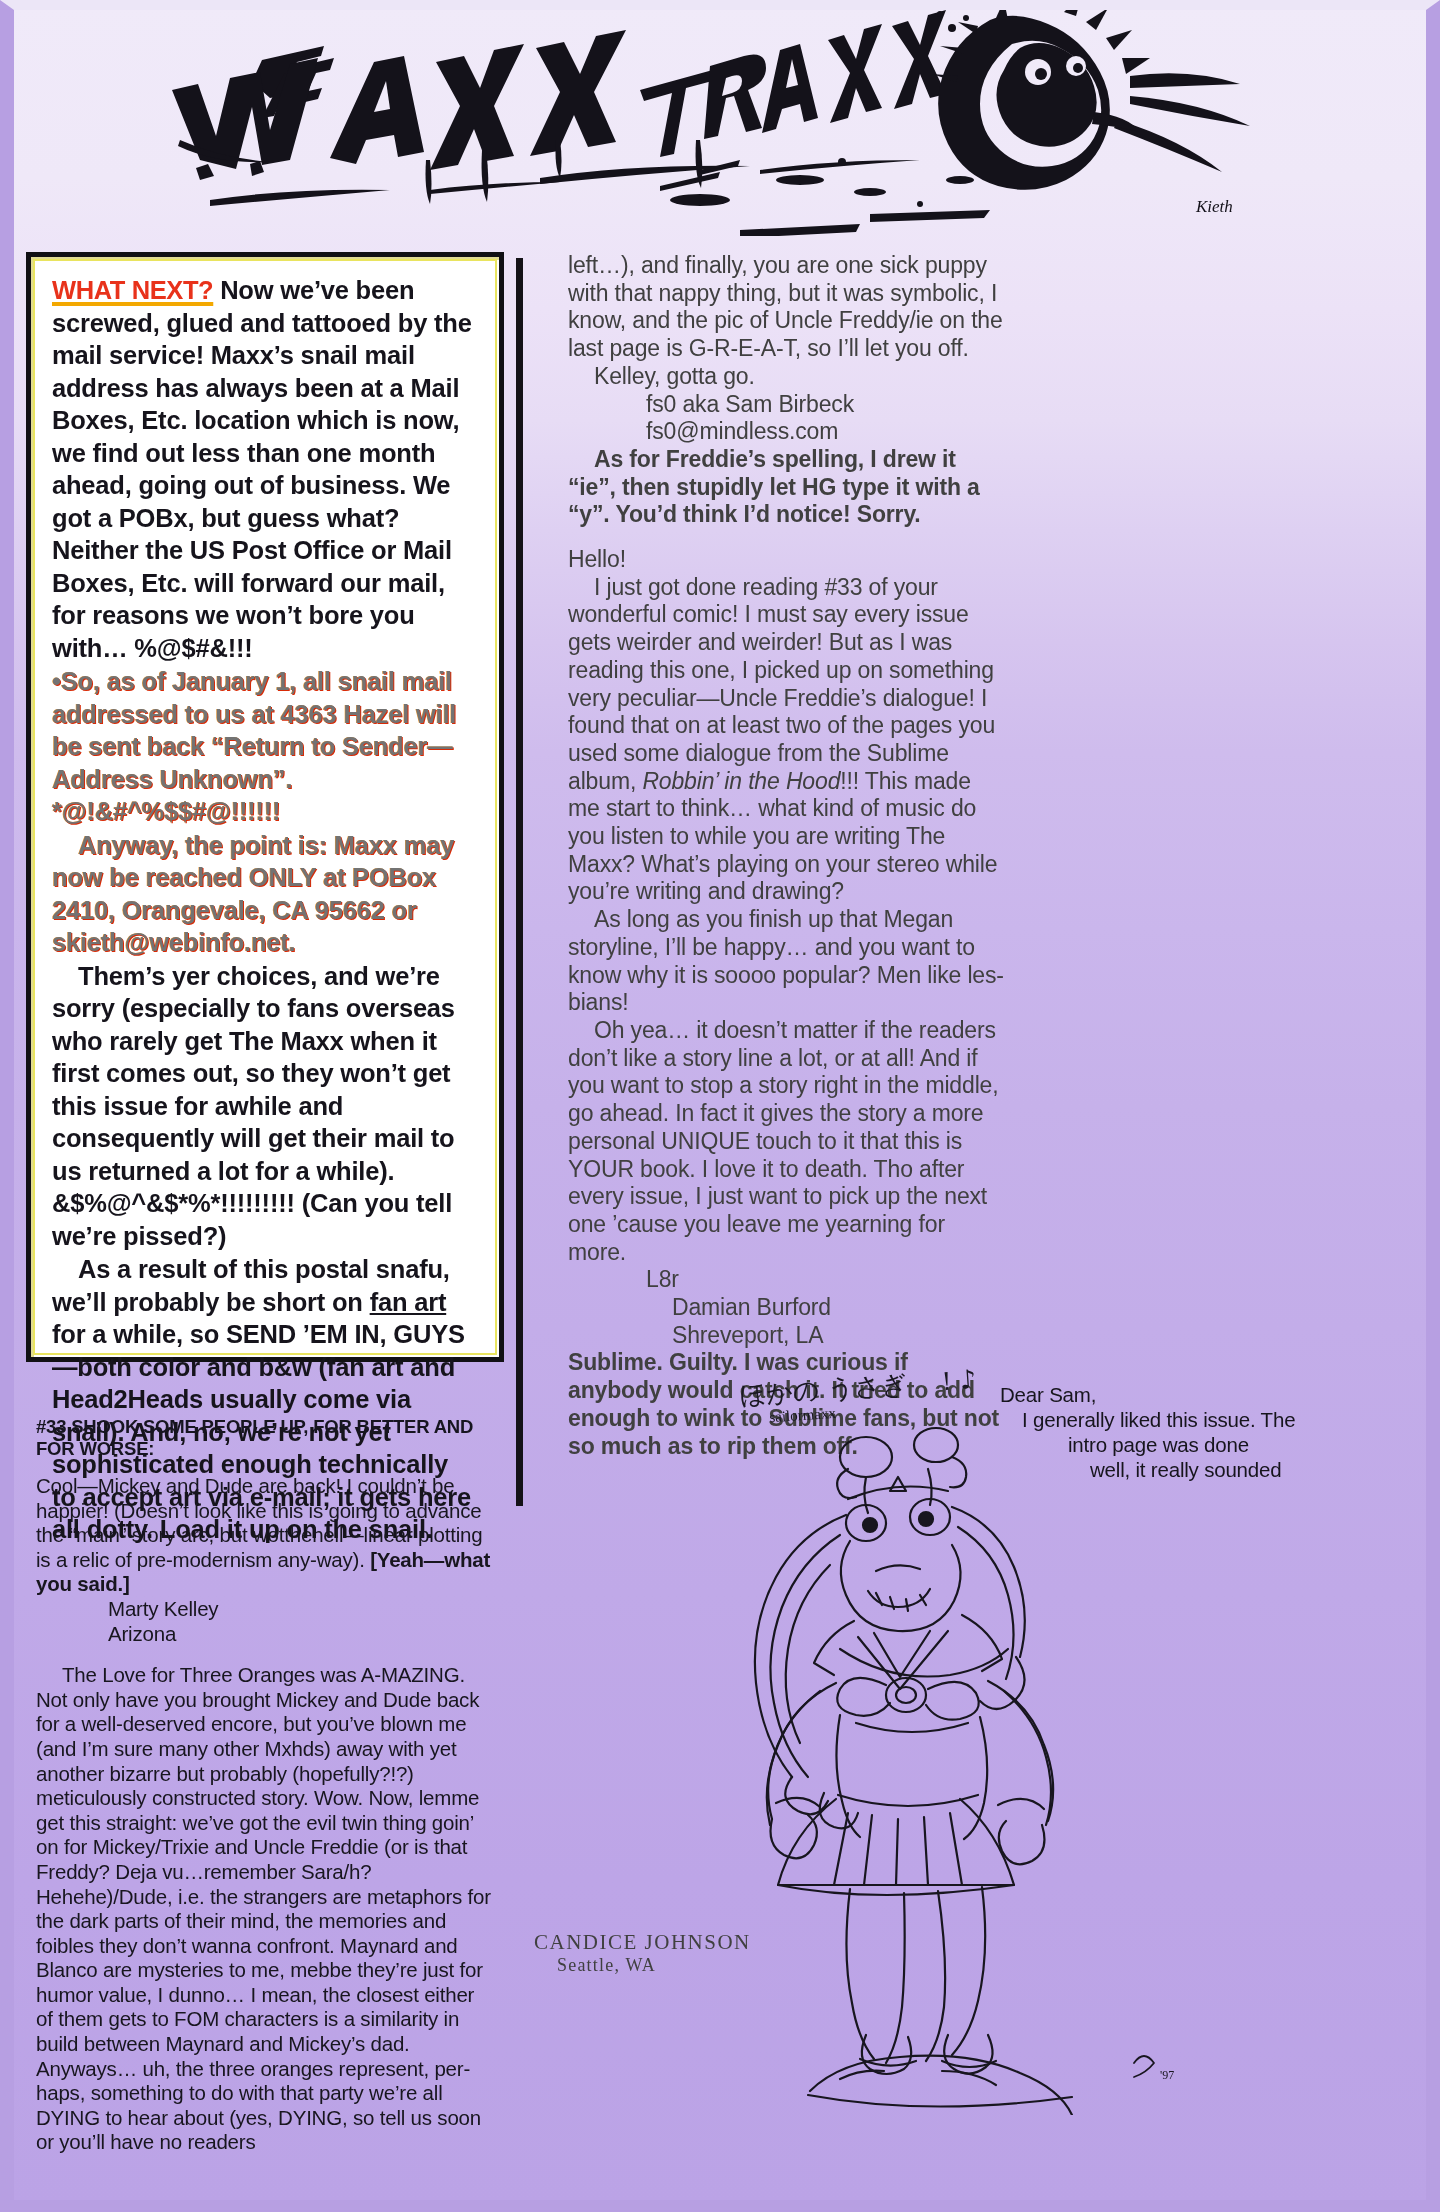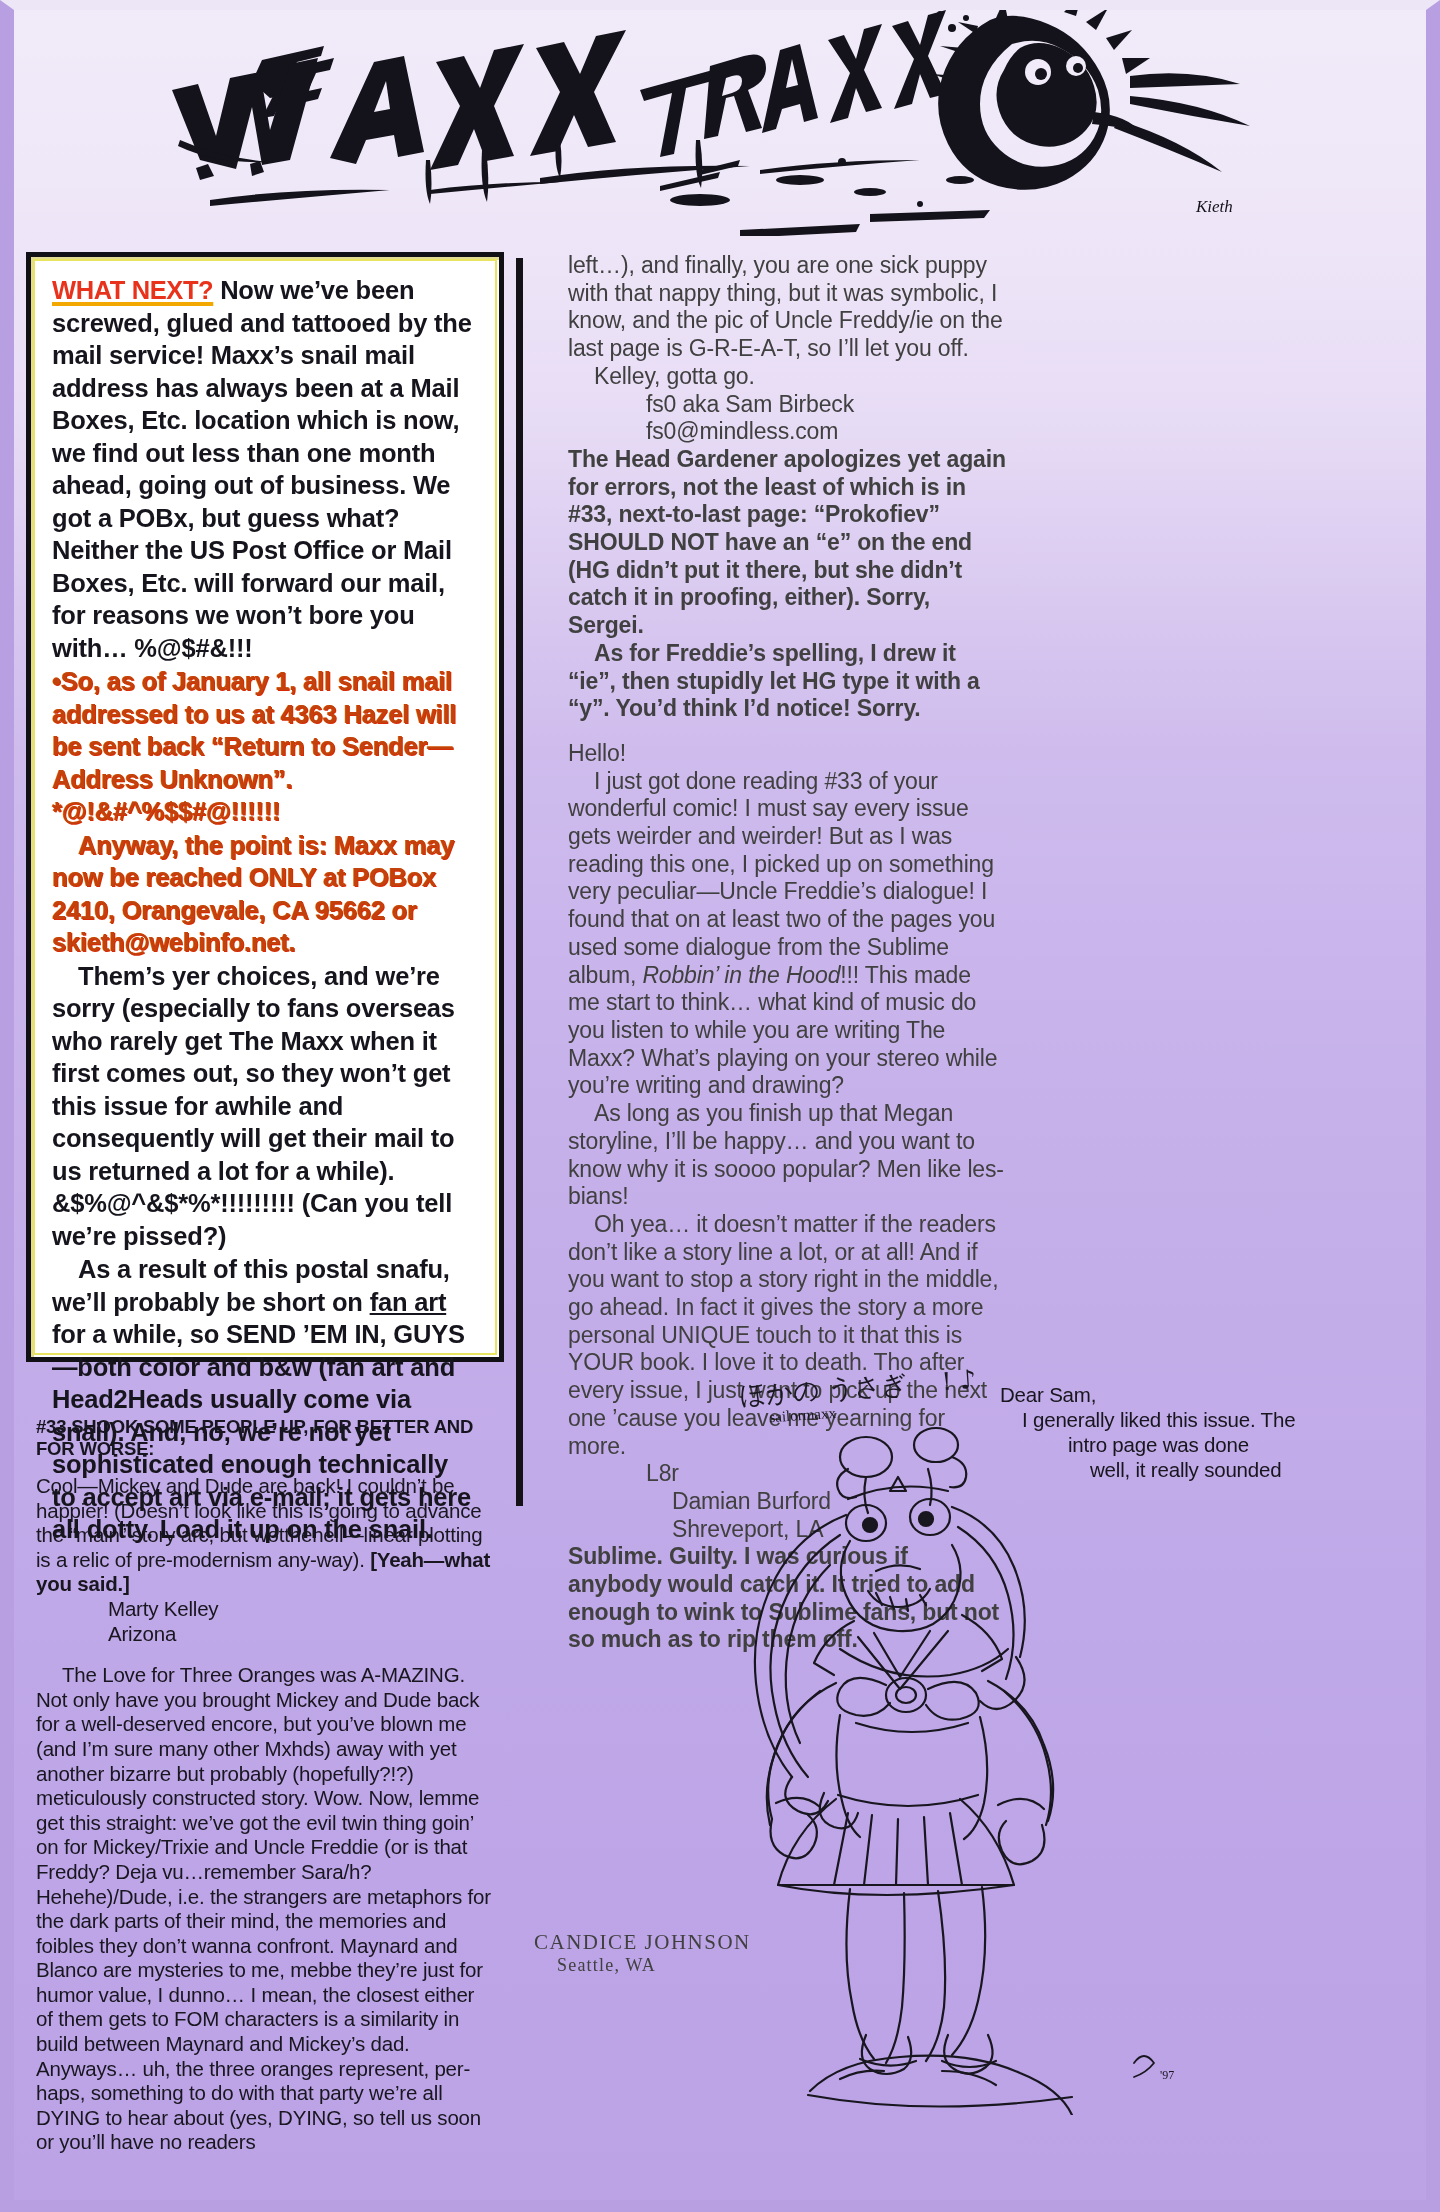--- a/index.html
+++ b/index.html
@@ -72,21 +72,21 @@
   .kicker{
     color:#e8321b;
     text-decoration:underline;
     text-decoration-color:#f3a800;
     text-decoration-thickness:4px;
     text-underline-offset:3px;
     font-weight:800;
     letter-spacing:-0.4px;
   }
   .orange{
-    color:#c2410c;
+    color:#737373;
     font-weight:800;
     letter-spacing:-0.2px;
     text-shadow:1px 1px 0 #d82a06, -0.5px -0.5px 0 #f7a034;
   }
   .uline{text-decoration:underline;text-decoration-thickness:2px;text-underline-offset:2px;}
 
   
   .divider{
     position:absolute;
     left:516px;top:258px;width:7px;height:1248px;
@@ -274,21 +274,20 @@
 </div>
 
 <div class="divider"></div>
 
 <div class="right-col">
   <div class="rc-text">
     <p class="noind">left…), and finally, you are one sick puppy with that nappy thing, but it was symbolic, I know, and the pic of Uncle Freddy/ie on the last page is G-R-E-A-T, so I’ll let you off.</p>
     <p>Kelley, gotta go.</p>
     <p class="sig">fs0 aka Sam Birbeck</p>
     <p class="sig">fs0@mindless.com</p>
-    <p class="noind ed">The Head Gardener apologizes yet again for errors, not the least of which is in #33, next-to-last page: “Prokofiev” SHOULD NOT have an “e” on the end (HG didn’t put it there, but she didn’t catch it in proofing, either). Sorry, Sergei.</p>
     <p class="ed">As for Freddie’s spelling, I drew it “ie”, then stupidly let HG type it with a “y”. You’d think I’d notice! Sorry.</p>
     <div class="gap"></div>
     <p class="noind">Hello!</p>
     <p><span>I just got done reading #33 of your wonderful comic! I must say every issue gets weirder and weirder! But as I was reading this one, I picked up on something very peculiar—Uncle Freddie’s dialogue! I found that on at least two of the pages you used some dialogue from the Sublime album, </span><span class="ital">Robbin’ in the Hood</span><span>!!! This made me start to think… what kind of music do you listen to while you are writing The Maxx? What’s playing on your stereo while you’re writing and drawing?</span></p>
     <p>As long as you finish up that Megan storyline, I’ll be happy… and you want to know why it is soooo popular? Men like les-bians!</p>
     <p>Oh yea… it doesn’t matter if the readers don’t like a story line a lot, or at all! And if you want to stop a story right in the middle, go ahead. In fact it gives the story a more personal UNIQUE touch to it that this is YOUR book. I love it to death. Tho after every issue, I just want to pick up the next one ’cause you leave me yearning for more.</p>
     <p class="sig">L8r</p>
     <p class="sig2">Damian Burford</p>
     <p class="sig2">Shreveport, LA</p>
     <p class="noind ed">Sublime. Guilty. I was curious if anybody would catch it. It tried to add enough to wink to Sublime fans, but not so much as to rip them off.</p>

